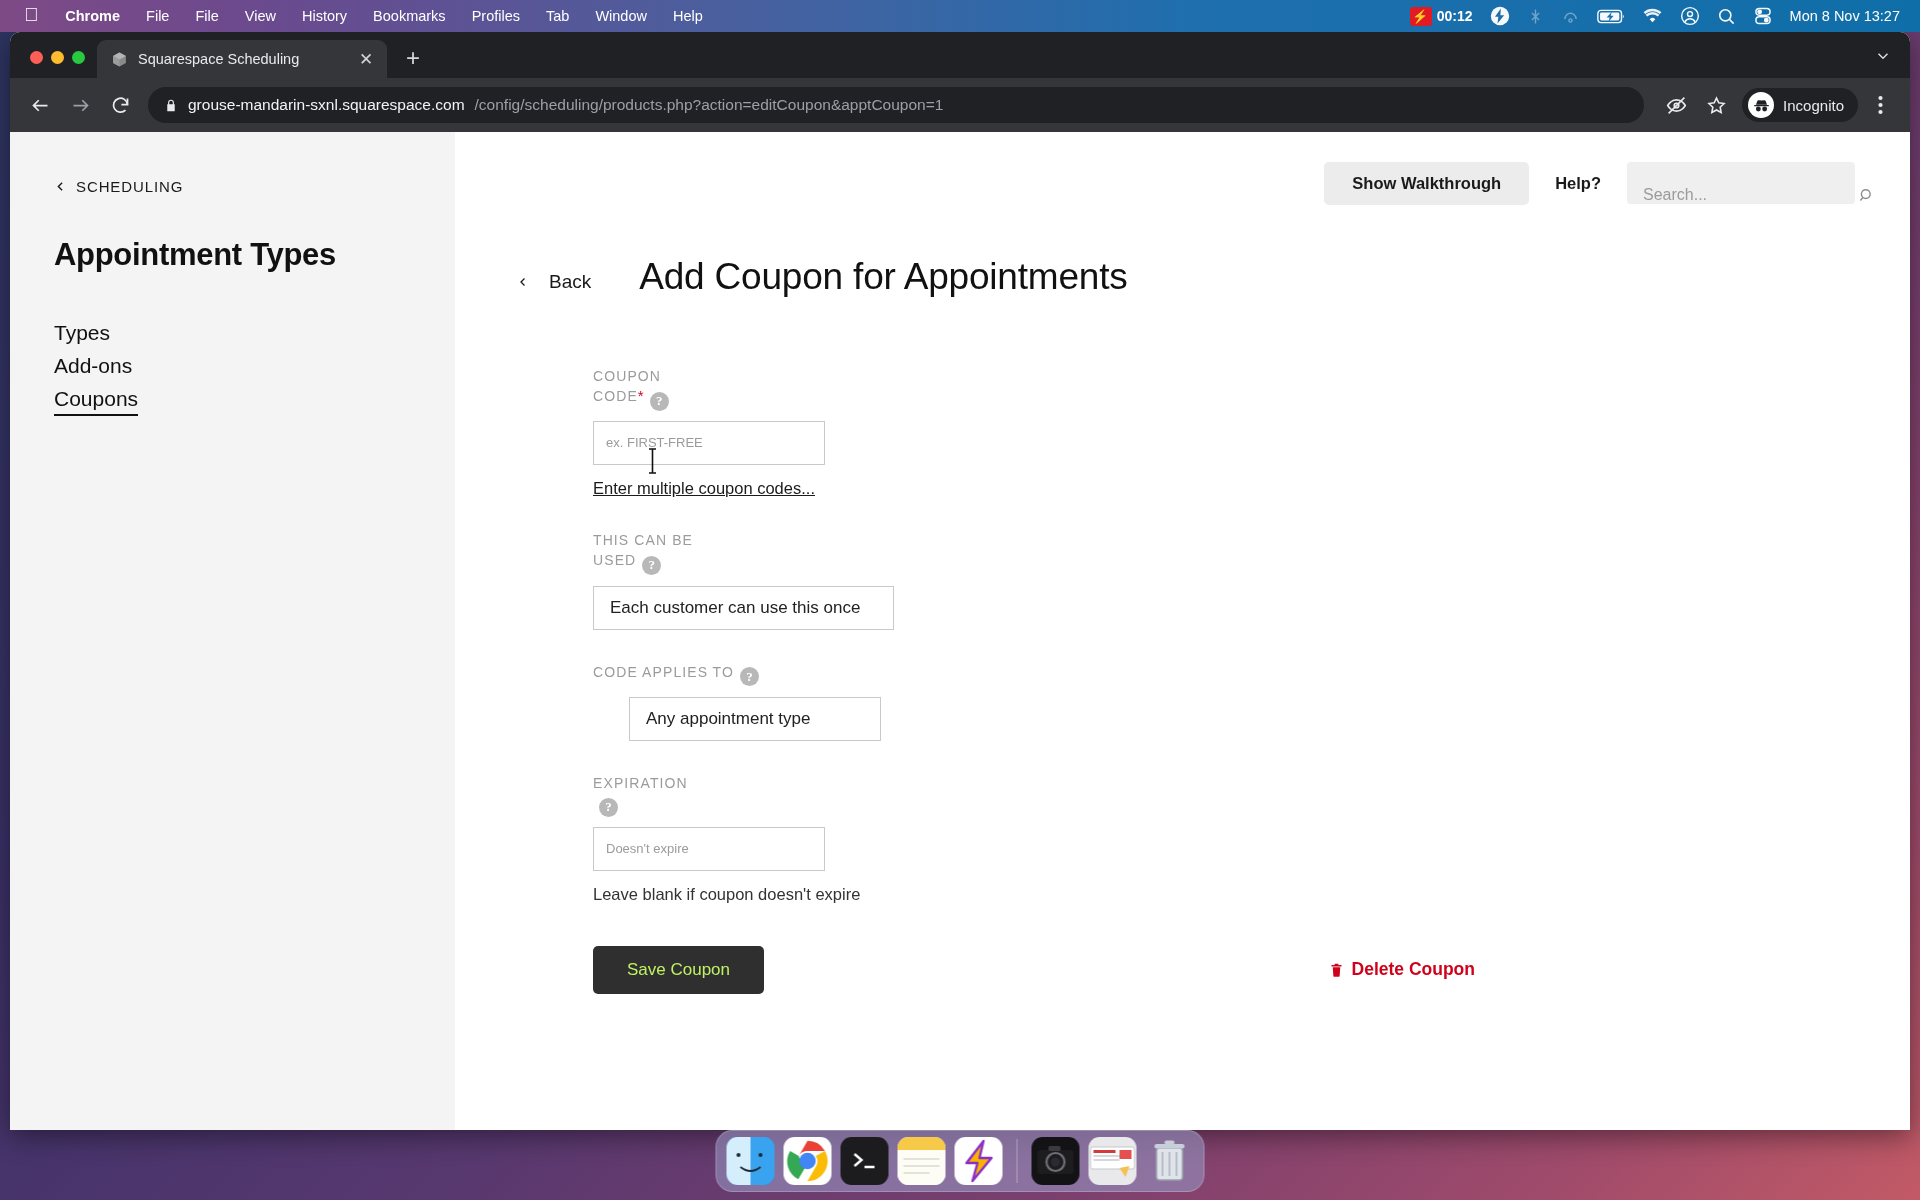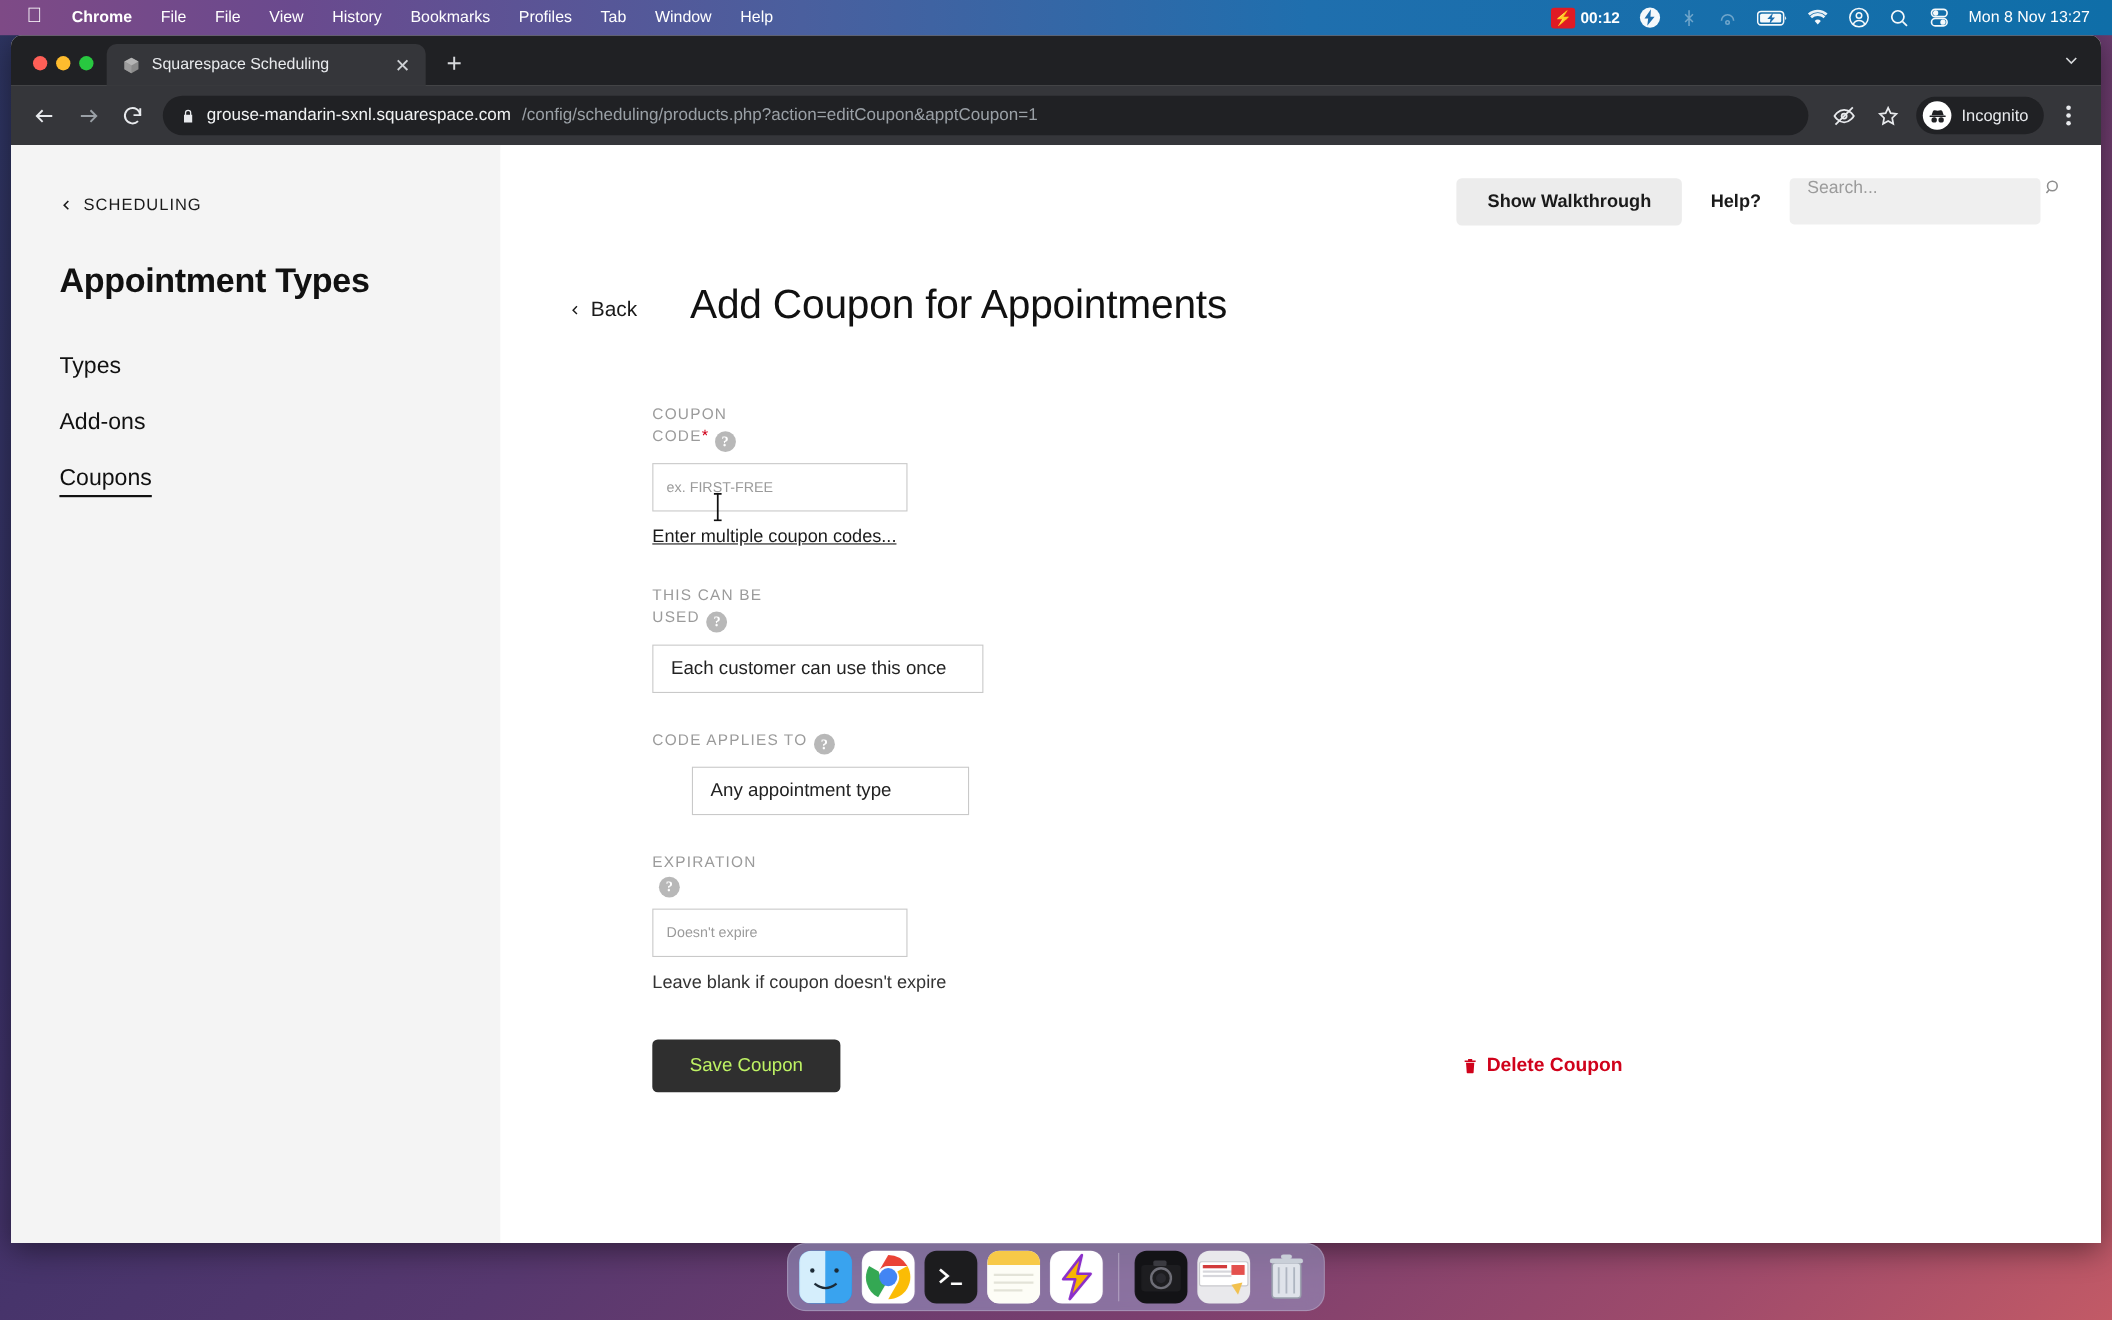--- a/index.html
+++ b/index.html
@@ -119,49 +119,49 @@
   .sidebar {
     width: 445px; background: #f4f4f4; padding: 46px 0 0 44px; flex-shrink: 0;
   }
   .back-scheduling {
     display: flex; align-items: center; gap: 9px;
     font-size: 15px; letter-spacing: .9px; font-weight: 500; color: #1a1a1a;
   }
   .sidebar h1 {
     font-size: 31px; font-weight: 700; color: #111; margin-top: 42px; letter-spacing: -.3px;
   }
-  .side-nav { margin-top: 48px; display: flex; flex-direction: column; gap: 27px; align-items: flex-start; }
+  .side-nav { margin-top: 48px; display: flex; flex-direction: column; gap: 9px; align-items: flex-start; }
   .side-link { font-size: 21px; color: #111; }
   .side-link.active { border-bottom: 2px solid #111; padding-bottom: 3px; }
 
   .main { flex: 1; position: relative; background: #fff; }
 
   .page-header {
     display: flex; align-items: center; justify-content: flex-end; gap: 18px;
     padding: 26px 55px 0 0; height: 76px;
   }
   .walkthrough-btn {
     background: #ececec; border: none; border-radius: 5px;
     padding: 12px 28px; font-size: 16.5px; font-weight: 700; color: #1a1a1a;
     font-family: inherit;
   }
   .help-link { font-size: 16.5px; font-weight: 700; color: #1a1a1a; padding: 0 8px; }
   .search-box {
     width: 228px; height: 42px; background: #efefef; border-radius: 4px;
-    display: flex; align-items: flex-start; padding: 0 12px 0 16px; gap: 8px;
+    display: flex; align-items: flex-end; padding: 0 12px 0 16px; gap: 8px;
   }
   .search-box input {
     flex: 1; border: none; background: transparent; outline: none;
     font-size: 16px; color: #555; font-family: inherit;
   }
   .search-box input::placeholder { color: #9b9b9b; }
 
   .content { padding: 48px 0 0 62px; }
   .title-row { display: flex; align-items: baseline; gap: 48px; }
-  .back-btn { display: flex; align-items: center; gap: 8px; font-size: 19px; color: #1a1a1a; }
+  .back-btn { display: flex; align-items: center; gap: 20px; font-size: 19px; color: #1a1a1a; }
   .page-title { font-size: 37px; font-weight: 400; color: #111; letter-spacing: -.2px; }
 
   .form { margin-top: 68px; padding-left: 76px; max-width: 1050px; }
   .field { margin-bottom: 10px; }
   .field-label {
     font-size: 14px; letter-spacing: 1.1px; color: #9b9b9b; font-weight: 500;
     display: inline; line-height: 1.45; text-transform: uppercase;
   }
   .req { color: #d0021b; font-size: 15px; }
   .help-dot {

